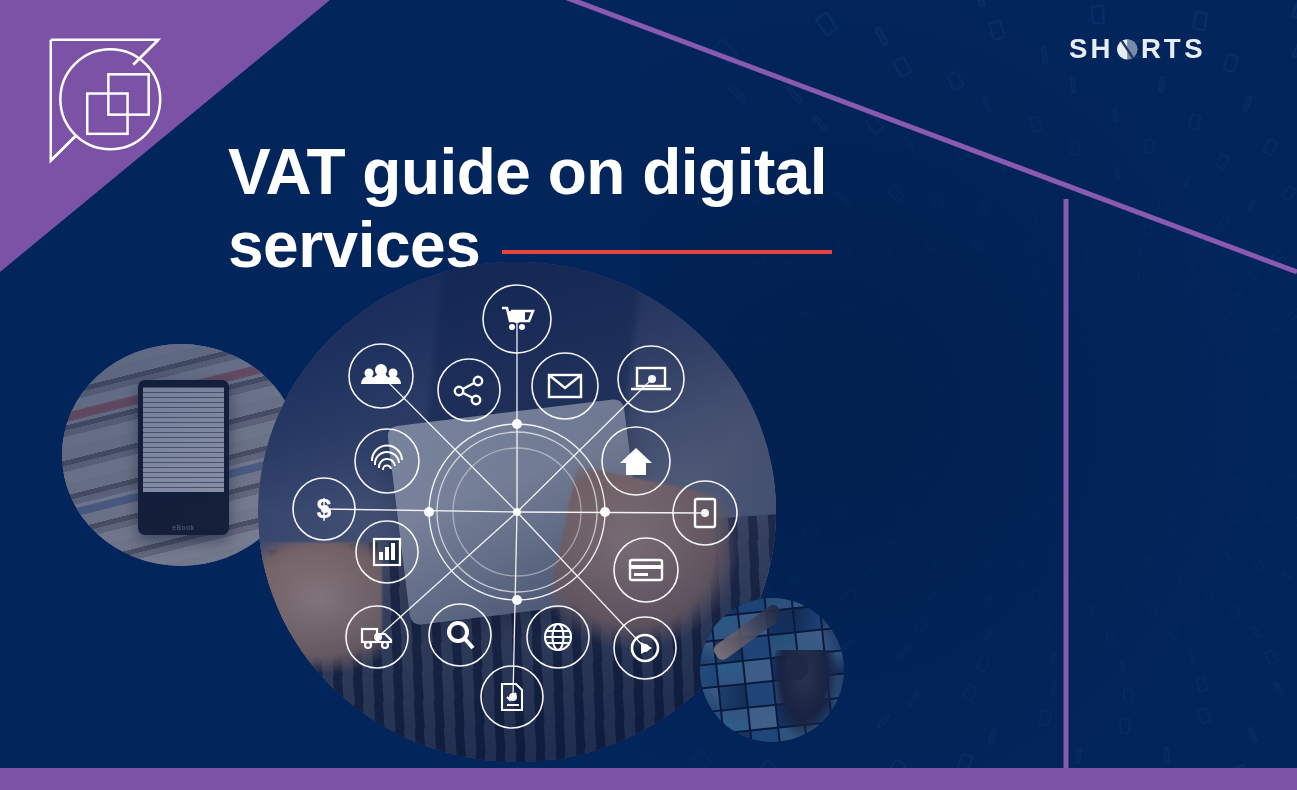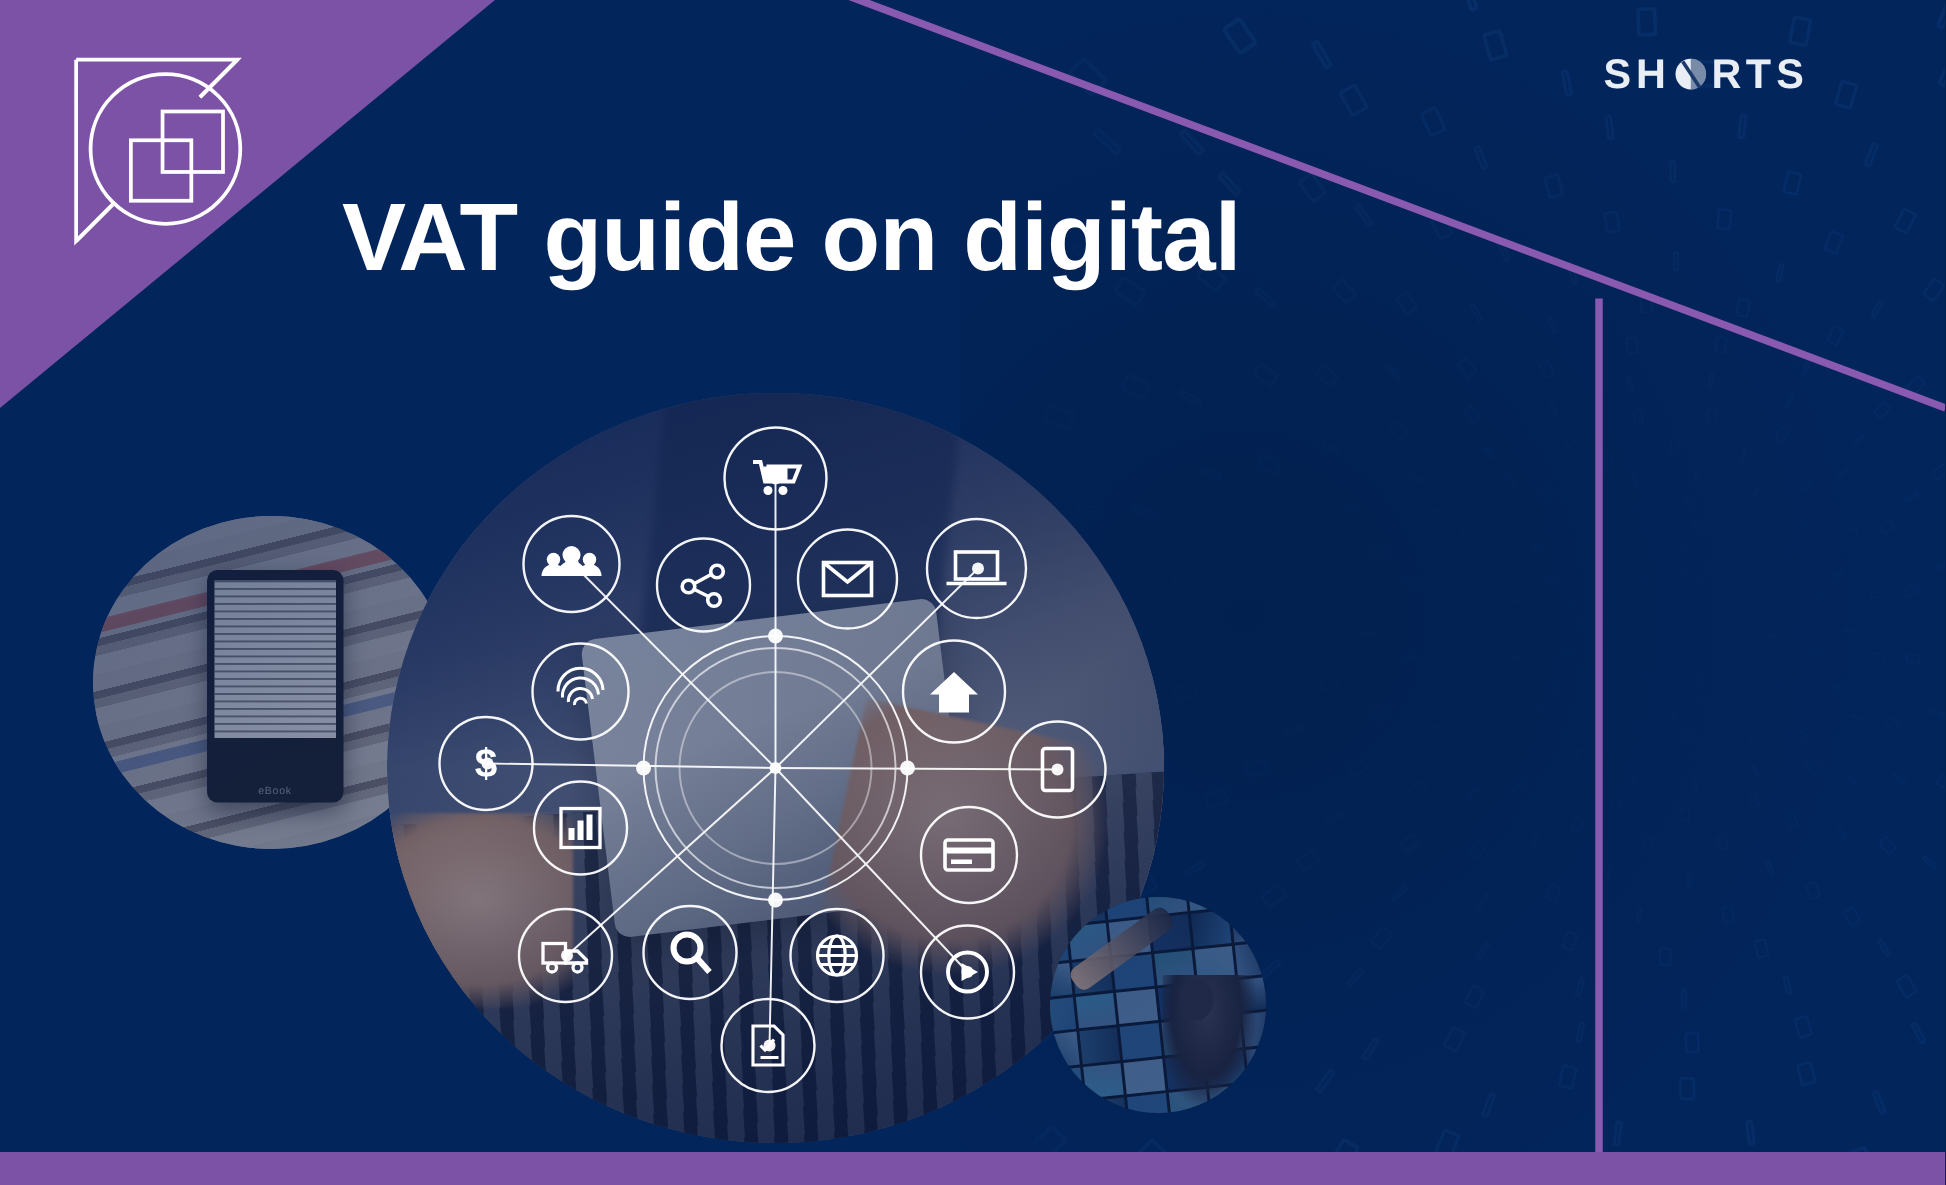--- a/index.html
+++ b/index.html
@@ -64,21 +64,21 @@
   
   .shorts-logo{
     position:absolute;right:48px;top:30px;
     display:flex;align-items:center;
     height:40px;
   }
   .shorts-logo svg{height:40px;display:block;}
 
   
   .headline{
-    position:absolute;left:228px;top:122px;
+    position:absolute;left:228px;top:136px;
     width:720px;
   }
   .headline h1{
     margin:0;
     color:#ffffff;
     font-size:64px;
     line-height:1.14;
     font-weight:700;
     letter-spacing:-.5px;
     font-family:"Liberation Sans", sans-serif;
@@ -822,20 +822,24 @@
       </g>
       <text x="120" y="40" font-family="Liberation Sans, sans-serif" font-size="46" font-weight="700" letter-spacing="3" fill="#e9edf4">R</text>
       <text x="158" y="40" font-family="Liberation Sans, sans-serif" font-size="46" font-weight="700" letter-spacing="3" fill="#e9edf4">T</text>
       <text x="192" y="40" font-family="Liberation Sans, sans-serif" font-size="46" font-weight="700" letter-spacing="3" fill="#e9edf4">S</text>
     </svg>
   </div>
 
   <div class="headline">
     <h1>
       <span>VAT guide on digital</span>
+      <span class="line2">
+        <span>services</span>
+        <span class="title-rule"></span>
+      </span>
     </h1>
   </div>
 
   <div class="circ circ-ereader">
     <div class="photo-ereader">
       <div class="spine-a"></div>
         <div class="spine-b"></div>
     </div>
     <div class="ereader-dev">
       <div class="ereader-screen"></div>

